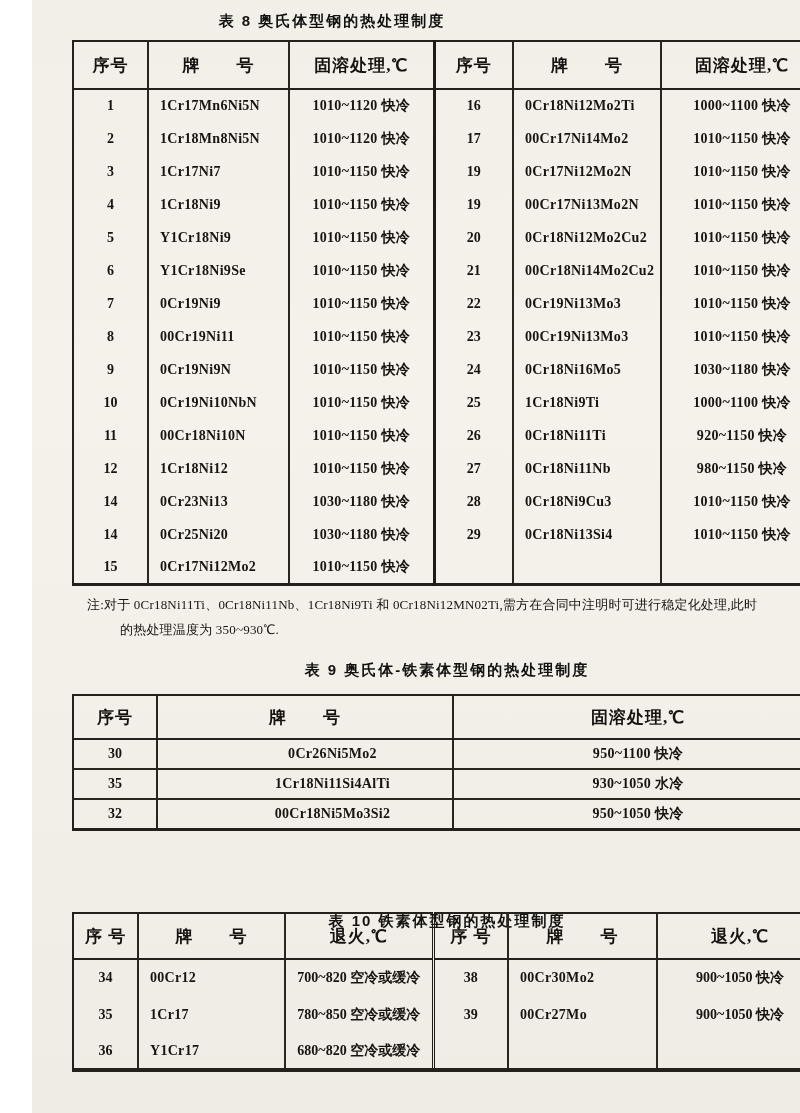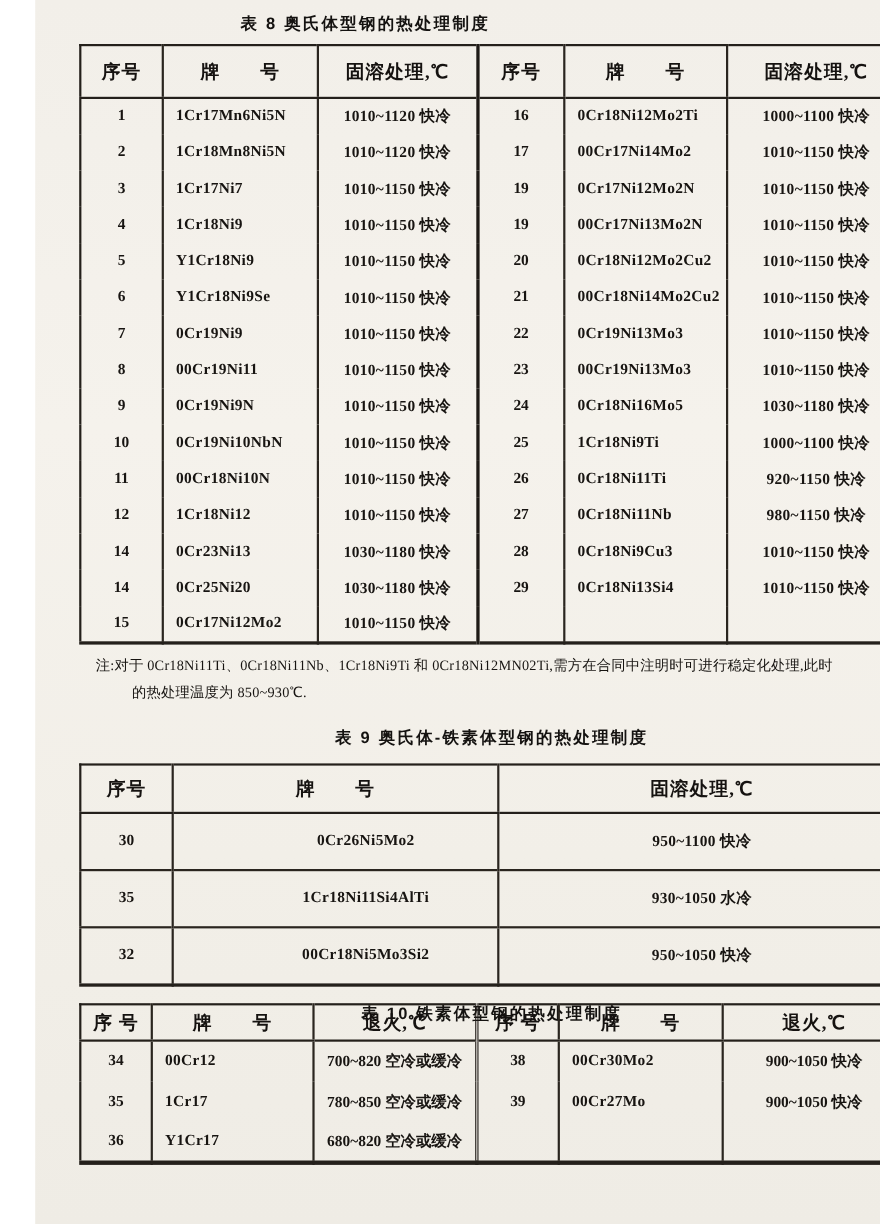--- a/index.html
+++ b/index.html
@@ -39,35 +39,35 @@
     position:absolute; top:592px; left:55px; width:712px;
     font-size:13px; font-weight:400; line-height:25px; color:#171411;
     letter-spacing:0.2px;
   }
   #note .note-line2 { padding-left:33px; }
 
   
   #table9 { top:694px; left:40px; border:2px solid #24201b; border-bottom-width:3px; }
   #table9 th { height:44px; border-bottom:2px solid #24201b; }
   #table9 th + th, #table9 td + td { border-left:2px solid #2a251f; }
-  #table9 td { height:52px; border-top:2px solid #2a251f;text-align:center; }
+  #table9 td { height:30px; border-top:2px solid #2a251f;text-align:center; }
   #table9 tr:first-child td { border-top:none; }
   #table9 .c-grade { padding-left:55px; }
 
   
   #watermark {
     position:absolute; top:864px; right:8px; text-align:right;
     font-family:"Liberation Sans", sans-serif; line-height:21px;
   }
   #watermark .wm1 { font-size:15px; letter-spacing:13px; margin-right:-13px; }
   #watermark .wm2 { font-size:17px; letter-spacing:2px; }
 
   
   #table10 { top:912px; left:40px; border:2px solid #24201b; border-bottom-width:4px; }
-  #table10 th { height:33px; border-bottom:2px solid #24201b; }
+  #table10 th { height:46px; border-bottom:2px solid #24201b; }
   #table10 th + th, #table10 td + td { border-left:2px solid #2a251f; }
   #table10 th.mid, #table10 td.mid { border-left:3px double #1e1a16; }
   #table10 td { height:37px; }
   #table10 .c-treat { letter-spacing:0px; }
 </style>
 </head>
 <body>
 
 <div id="page">
 
@@ -212,21 +212,21 @@
         <td class="c-treat">1010~1150 快冷</td>
         <td class="c-num mid"></td>
         <td class="c-grade"></td>
         <td class="c-treat"></td>
       </tr>
       </tbody>
   </table>
 
   <div id="note">
     <div class="note-line1">注:对于 0Cr18Ni11Ti、0Cr18Ni11Nb、1Cr18Ni9Ti 和 0Cr18Ni12MN02Ti,需方在合同中注明时可进行稳定化处理,此时</div>
-    <div class="note-line2">的热处理温度为 850~930℃.</div>
+    <div class="note-line2">的热处理温度为 350~930℃.</div>
   </div>
 
   <div class="tbl-title" style="top:661px; left:40px; width:750px;">表 9  奥氏体-铁素体型钢的热处理制度</div>
 
   <table id="table9" class="doc-table">
     <colgroup>
       <col style="width:84px">
         <col style="width:296px">
         <col style="width:370px">
     </colgroup>

